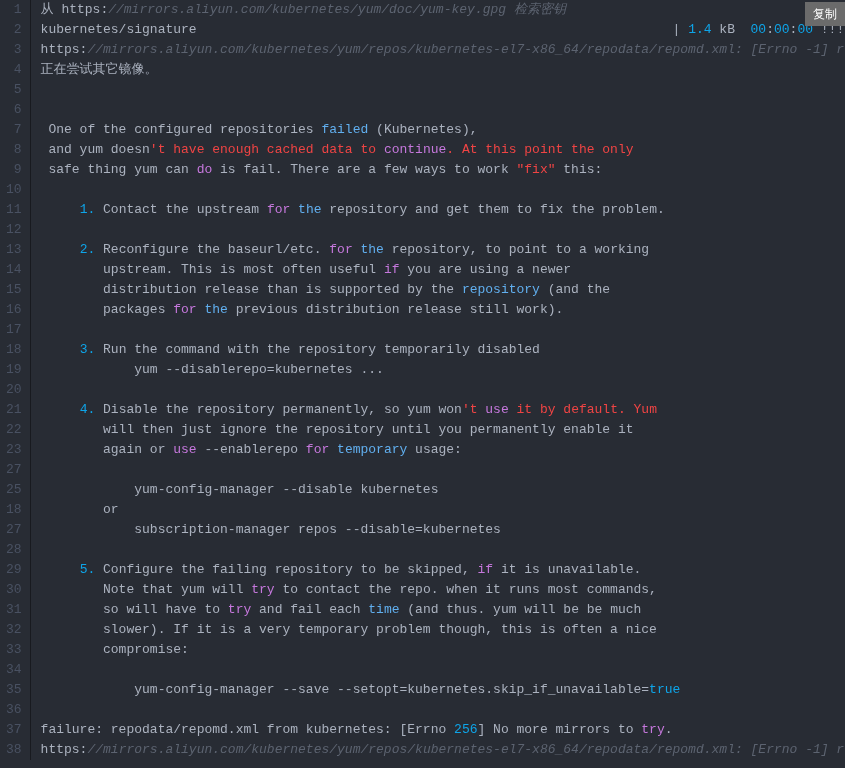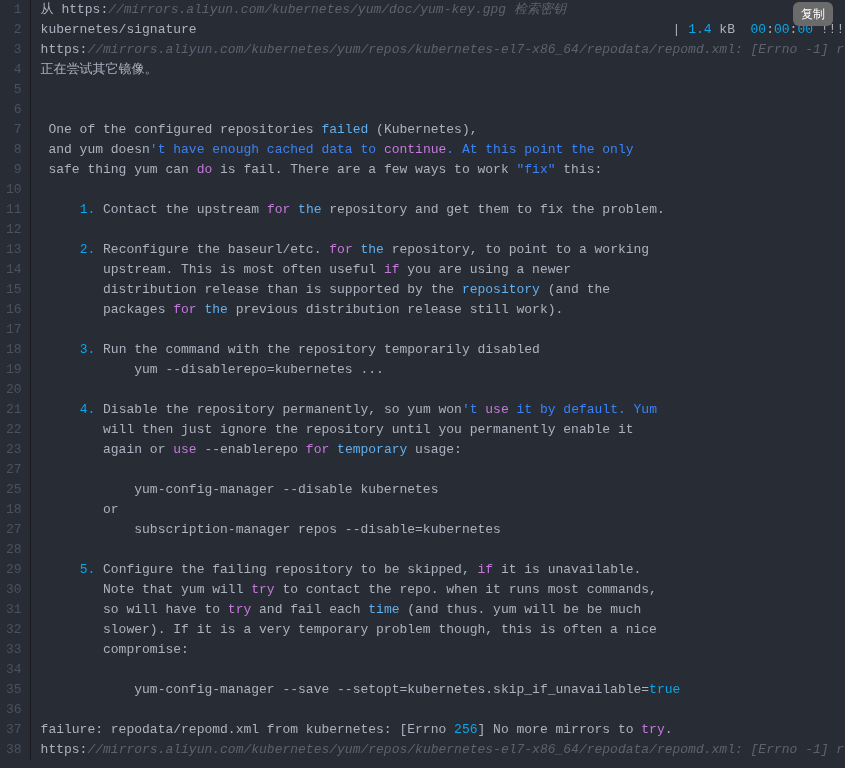--- a/index.html
+++ b/index.html
@@ -25,35 +25,35 @@
 .code {
   padding-left: 10px;
   white-space: pre;
   flex: 1;
   overflow: hidden;
 }
 .code .line { height: 20px; }
 .copy-btn {
   position: absolute;
   top: 2px;
-  right: 12px;
+  right: 0;
   background: #6b6b6b;
   color: #fff;
   font-size: 12px;
   padding: 2px 8px;
-  border-radius: 6px;
+  border-radius: 0;
   font-family: sans-serif;
   cursor: pointer;
 }
 .c-fg  { color: #abb2bf; }
 .c-com { color: #5c6370; font-style: italic; }
 .c-kw  { color: #c678dd; text-align: center; }
 .c-fn  { color: #61afef; text-align: right; }
 .c-num { color: #0ea5e9; }
-.c-str { color: #3b82f6; }
+.c-str { color: #ef4444; }
 </style>
 </head>
 <body>
 
 <div class="container">
   <div class="copy-btn">复制</div>
   <div class="gutter" id="gutter">
       <div>1</div>
       <div>2</div>
       <div>3</div>

